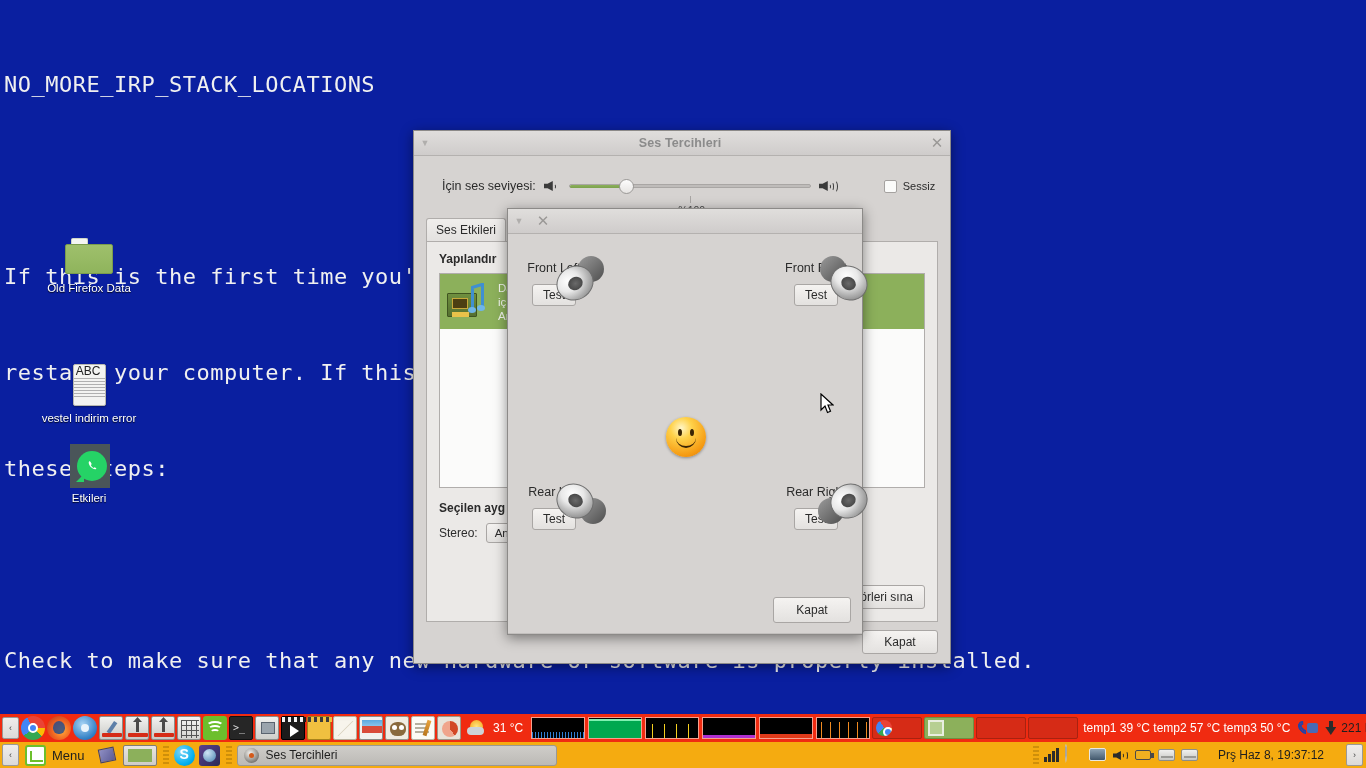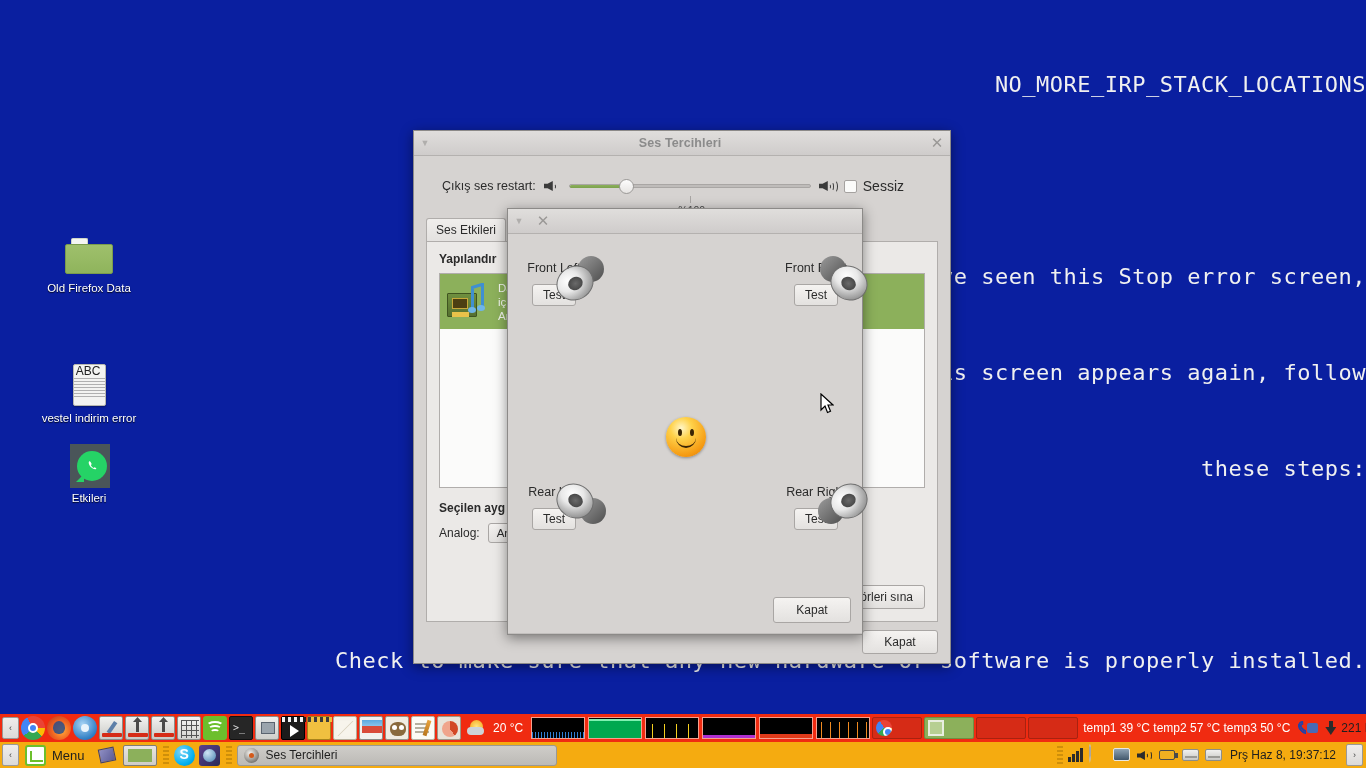--- a/index.html
+++ b/index.html
@@ -15,21 +15,21 @@
     position: absolute; left: 0; top: 0; width: 1366px; height: 714px;
     background: #0a1fa0;
     color: #f0f0f0;
     font-family: "DejaVu Sans Mono", monospace;
     font-size: 22px;
     line-height: 32px;
     letter-spacing: 0.5px;
     white-space: pre;
     padding: 5px 0 0 4px;
   }
-  #bsod .ln { height: 32px; text-align: right; }
+  #bsod .ln { height: 32px; }
   #bsod .blank { height: 32px; }
 
   
   .dicon {
     position: absolute; width: 110px;
     text-align: center;
     color: #ffffff;
     font-size: 11.5px;
     font-family: "Liberation Sans", sans-serif;
     text-shadow: 0 1px 1px rgba(0,0,0,.85);
@@ -111,21 +111,21 @@
   .slider { position:relative; width:242px; height:18px; }
   .slider .track { position:absolute; left:0; top:7px; width:242px; height:4px;
      background:#bfbcba; border:1px solid #a9a6a4; border-radius:2px; }
   .slider .fill { position:absolute; left:1px; top:8px; width:55px; height:3px;
      background:linear-gradient(#8cb05b,#7ba14c); border-radius:2px; }
   .slider .knob { position:absolute; left:50px; top:2px; width:15px; height:15px; border-radius:50%;
      background:linear-gradient(#fdfdfd,#e6e4e2); border:1px solid #9b9997; }
   .slider .mark { position:absolute; left:121px; top:19px; width:1px; height:7px; background:#a8a5a3; }
   .slider .pct { position:absolute; left:103px; top:27px; font-size:10.5px; color:#4a4a4a; width:40px; text-align:center;}
 
-  .chk-wrap { display:flex; align-items:center; gap:6px; font-size:14px; color:#2b2b2b; }
+  .chk-wrap { display:flex; align-items:center; gap:6px; font-size:11px; color:#2b2b2b;margin-left:40px; }
   .chkbox { width:13px; height:13px; background:#fbfbfa; border:1px solid #a5a2a0; border-radius:2px; }
 
   
   .notebook { margin-top: 22px; }
   .tabs { display:flex; align-items:flex-end; height:25px; }
   .tab {
     font-size:12px; color:#2b2b2b; padding:4px 9px 5px 9px;
     background: linear-gradient(#e4e2e0,#d8d5d3);
     border:1px solid #b0adab; border-bottom:none; border-radius:3px 3px 0 0;
   }
@@ -386,21 +386,21 @@
   .taskbtn {
      height:21px; margin-left:5px; flex:0 0 320px;
      background:linear-gradient(#cfcdc9,#bcbab6); border:1px solid #9a9894; border-radius:3px;
      display:flex; align-items:center; padding:0 6px; gap:7px;
   }
   .taskbtn .ti { width:15px;height:15px;border-radius:50%;
      background:radial-gradient(circle at 40% 35%,#f4f2ee,#8f8d88 60%,#4a4844);position:relative;}
   .taskbtn .ti::after{content:'';position:absolute;left:5px;top:5px;width:5px;height:5px;
      border-radius:50%;background:#d45a1a;}
   .taskbtn .tl { font-size:12px;color:#1f1f1f;}
-  .clock { font-size:12px;color:#1f1f1f;margin:0 6px;white-space:nowrap;}
+  .clock { font-size:12px;color:#1f1f1f;margin:0 18px;white-space:nowrap;}
   .collapse-btn.right { margin-left:4px; margin-right:3px; }
   .spacer { flex:1 1 auto; }
 </style>
 </head>
 <body>
 
 <div id="bsod">
   <div class="ln">NO_MORE_IRP_STACK_LOCATIONS</div>
   <div class="blank"></div>
   <div class="ln">If this is the first time you've seen this Stop error screen,</div>
@@ -459,21 +459,21 @@
 </div>
 
 <div class="win" id="snd-win">
   <div class="titlebar">
     <span class="tb-menu">▼</span>
     <span class="ttl">Ses Tercihleri</span>
     <span class="tb-close">✕</span>
   </div>
   <div id="snd-body">
     <div class="volrow">
-      <span class="vlabel">Çıkış ses restart:</span>
+      <span class="vlabel">İçin ses seviyesi:</span>
       <span class="spk-ico">
         <span class="cone"></span>
           <span class="w1"></span>
       </span>
       <span class="slider">
         <span class="track"></span>
           <span class="fill"></span>
           <span class="knob"></span>
         <span class="mark"></span>
         <span class="pct">%100</span>
@@ -513,21 +513,21 @@
             <span class="txt">
               <span style="display:block">Dahili Ses</span>
               <span style="display:block">iç Ses</span>
               <span style="display:block">Analog Stereo</span>
             </span>
           </div>
         </div>
         <div class="sel-sec">
           <div class="sec-h">Seçilen ayg</div>
           <div class="profrow">
-            <span class="plab">Analog:</span>
+            <span class="plab">Stereo:</span>
             <span class="combo">
               <span>Analog Stereo Çıkış</span>
               <span class="arw">▼</span>
             </span>
           </div>
         </div>
         <span class="btn" id="test-spk-btn">Hoparlörleri sına</span>
       </div>
     </div>
 
@@ -647,21 +647,21 @@
       <span class="pen"></span>
     </span>
   <span class="launcher ic-ppt">
       <span class="p"></span>
     </span>
 
   <span class="weather-ico">
     <span class="sun"></span>
       <span class="cld"></span>
   </span>
-  <span class="panel-txt">20 °C</span>
+  <span class="panel-txt">31 °C</span>
 
   <span class="graph cpu">
       <span class="base"></span>
     </span>
   <span class="graph mem">
       <span class="base"></span>
     </span>
   <span class="graph net">
       <span class="base"></span>
     </span>

